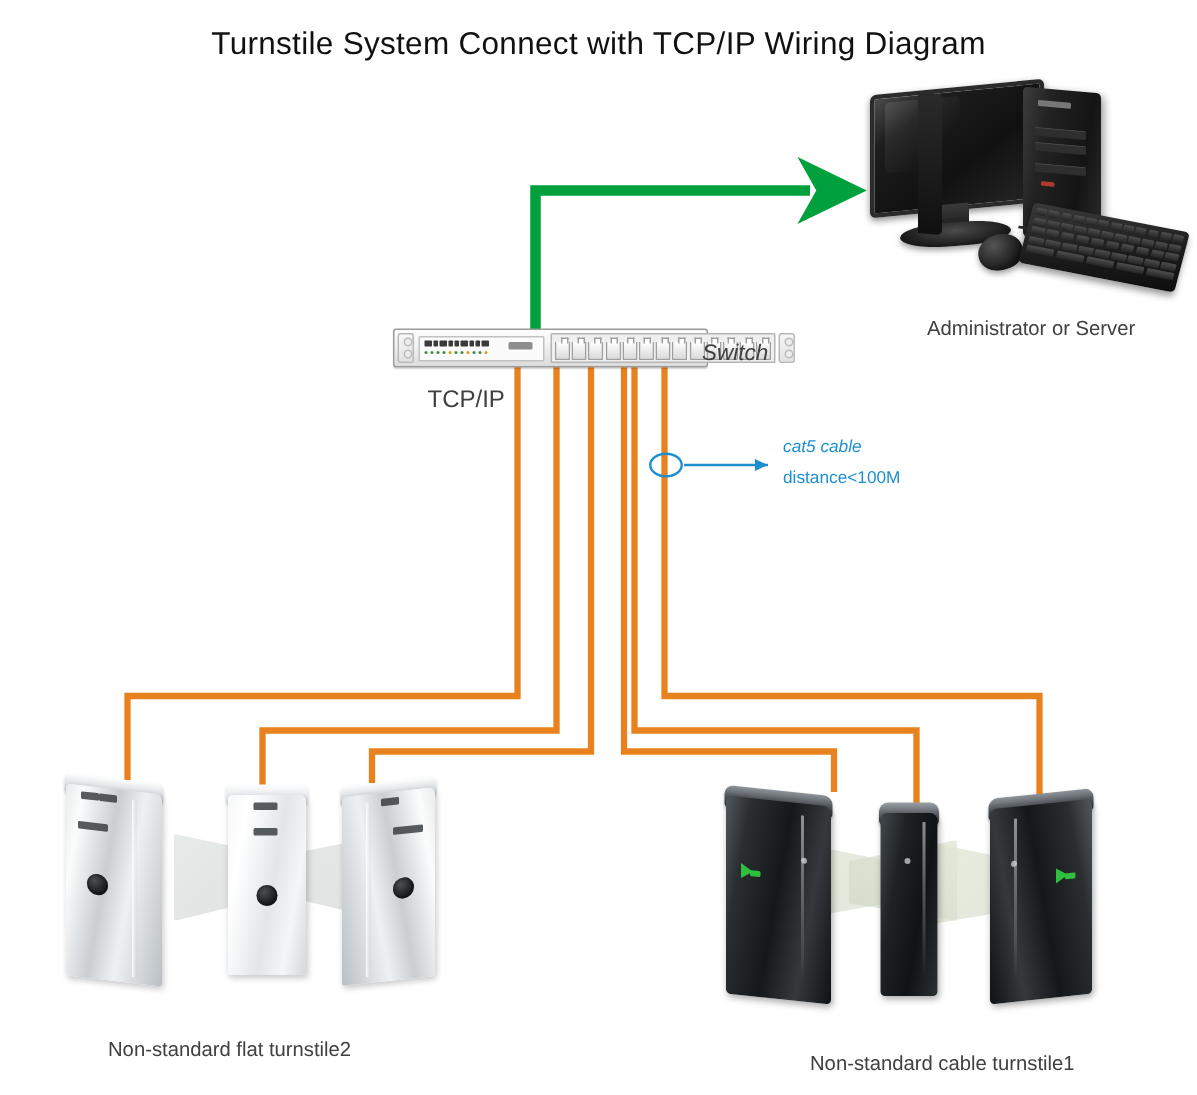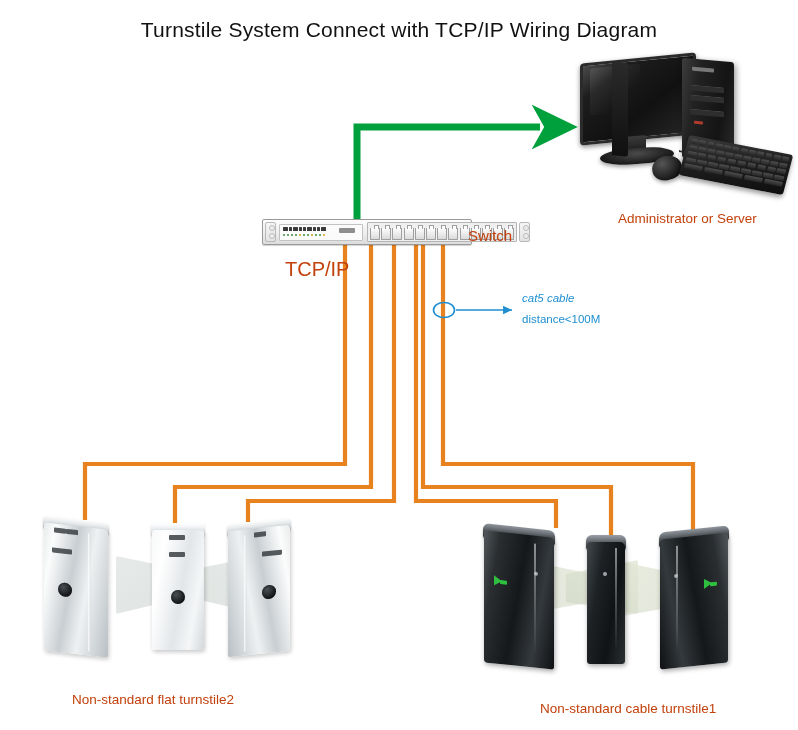--- a/index.html
+++ b/index.html
@@ -5,28 +5,28 @@
 <style>
   html,body{margin:0;padding:0;background:#ffffff;}
   body{
     width:798px;height:730px;position:relative;overflow:hidden;
     font-family:"Liberation Sans", sans-serif;
     -webkit-font-smoothing:antialiased;
   }
   #stage{position:absolute;inset:0;width:798px;height:730px;}
   #wires{position:absolute;left:0;top:0;width:798px;height:730px;}
 
-  .lbl{position:absolute;color:#c2410c;white-space:nowrap;}
+  .lbl{position:absolute;color:#404040;white-space:nowrap;}
 
   #page-title{
     left:0;top:18px;width:798px;text-align:center;
     font-size:21px;letter-spacing:.2px;color:#111;
   }
-  #tcpip-label{left:285px;top:258px;font-size:20px;}
-  #switch-label{left:468px;top:227px;font-size:15px;}
+  #tcpip-label{left:285px;top:258px;font-size:16px;}
+  #switch-label{left:468px;top:227px;font-size:15px;font-style:italic;}
   #admin-label{left:618px;top:211px;font-size:13.5px;}
   #turnstile2-label{left:72px;top:692px;font-size:13.5px;}
   #turnstile1-label{left:540px;top:701px;font-size:13.5px;}
 
   .cat5-line{position:absolute;color:#1d8fd1;font-size:11.5px;white-space:nowrap;}
   #cat5-l1{left:522px;top:292px;font-style:italic;}
   #cat5-l2{left:522px;top:313px;}
 
   
   #switch-device{

